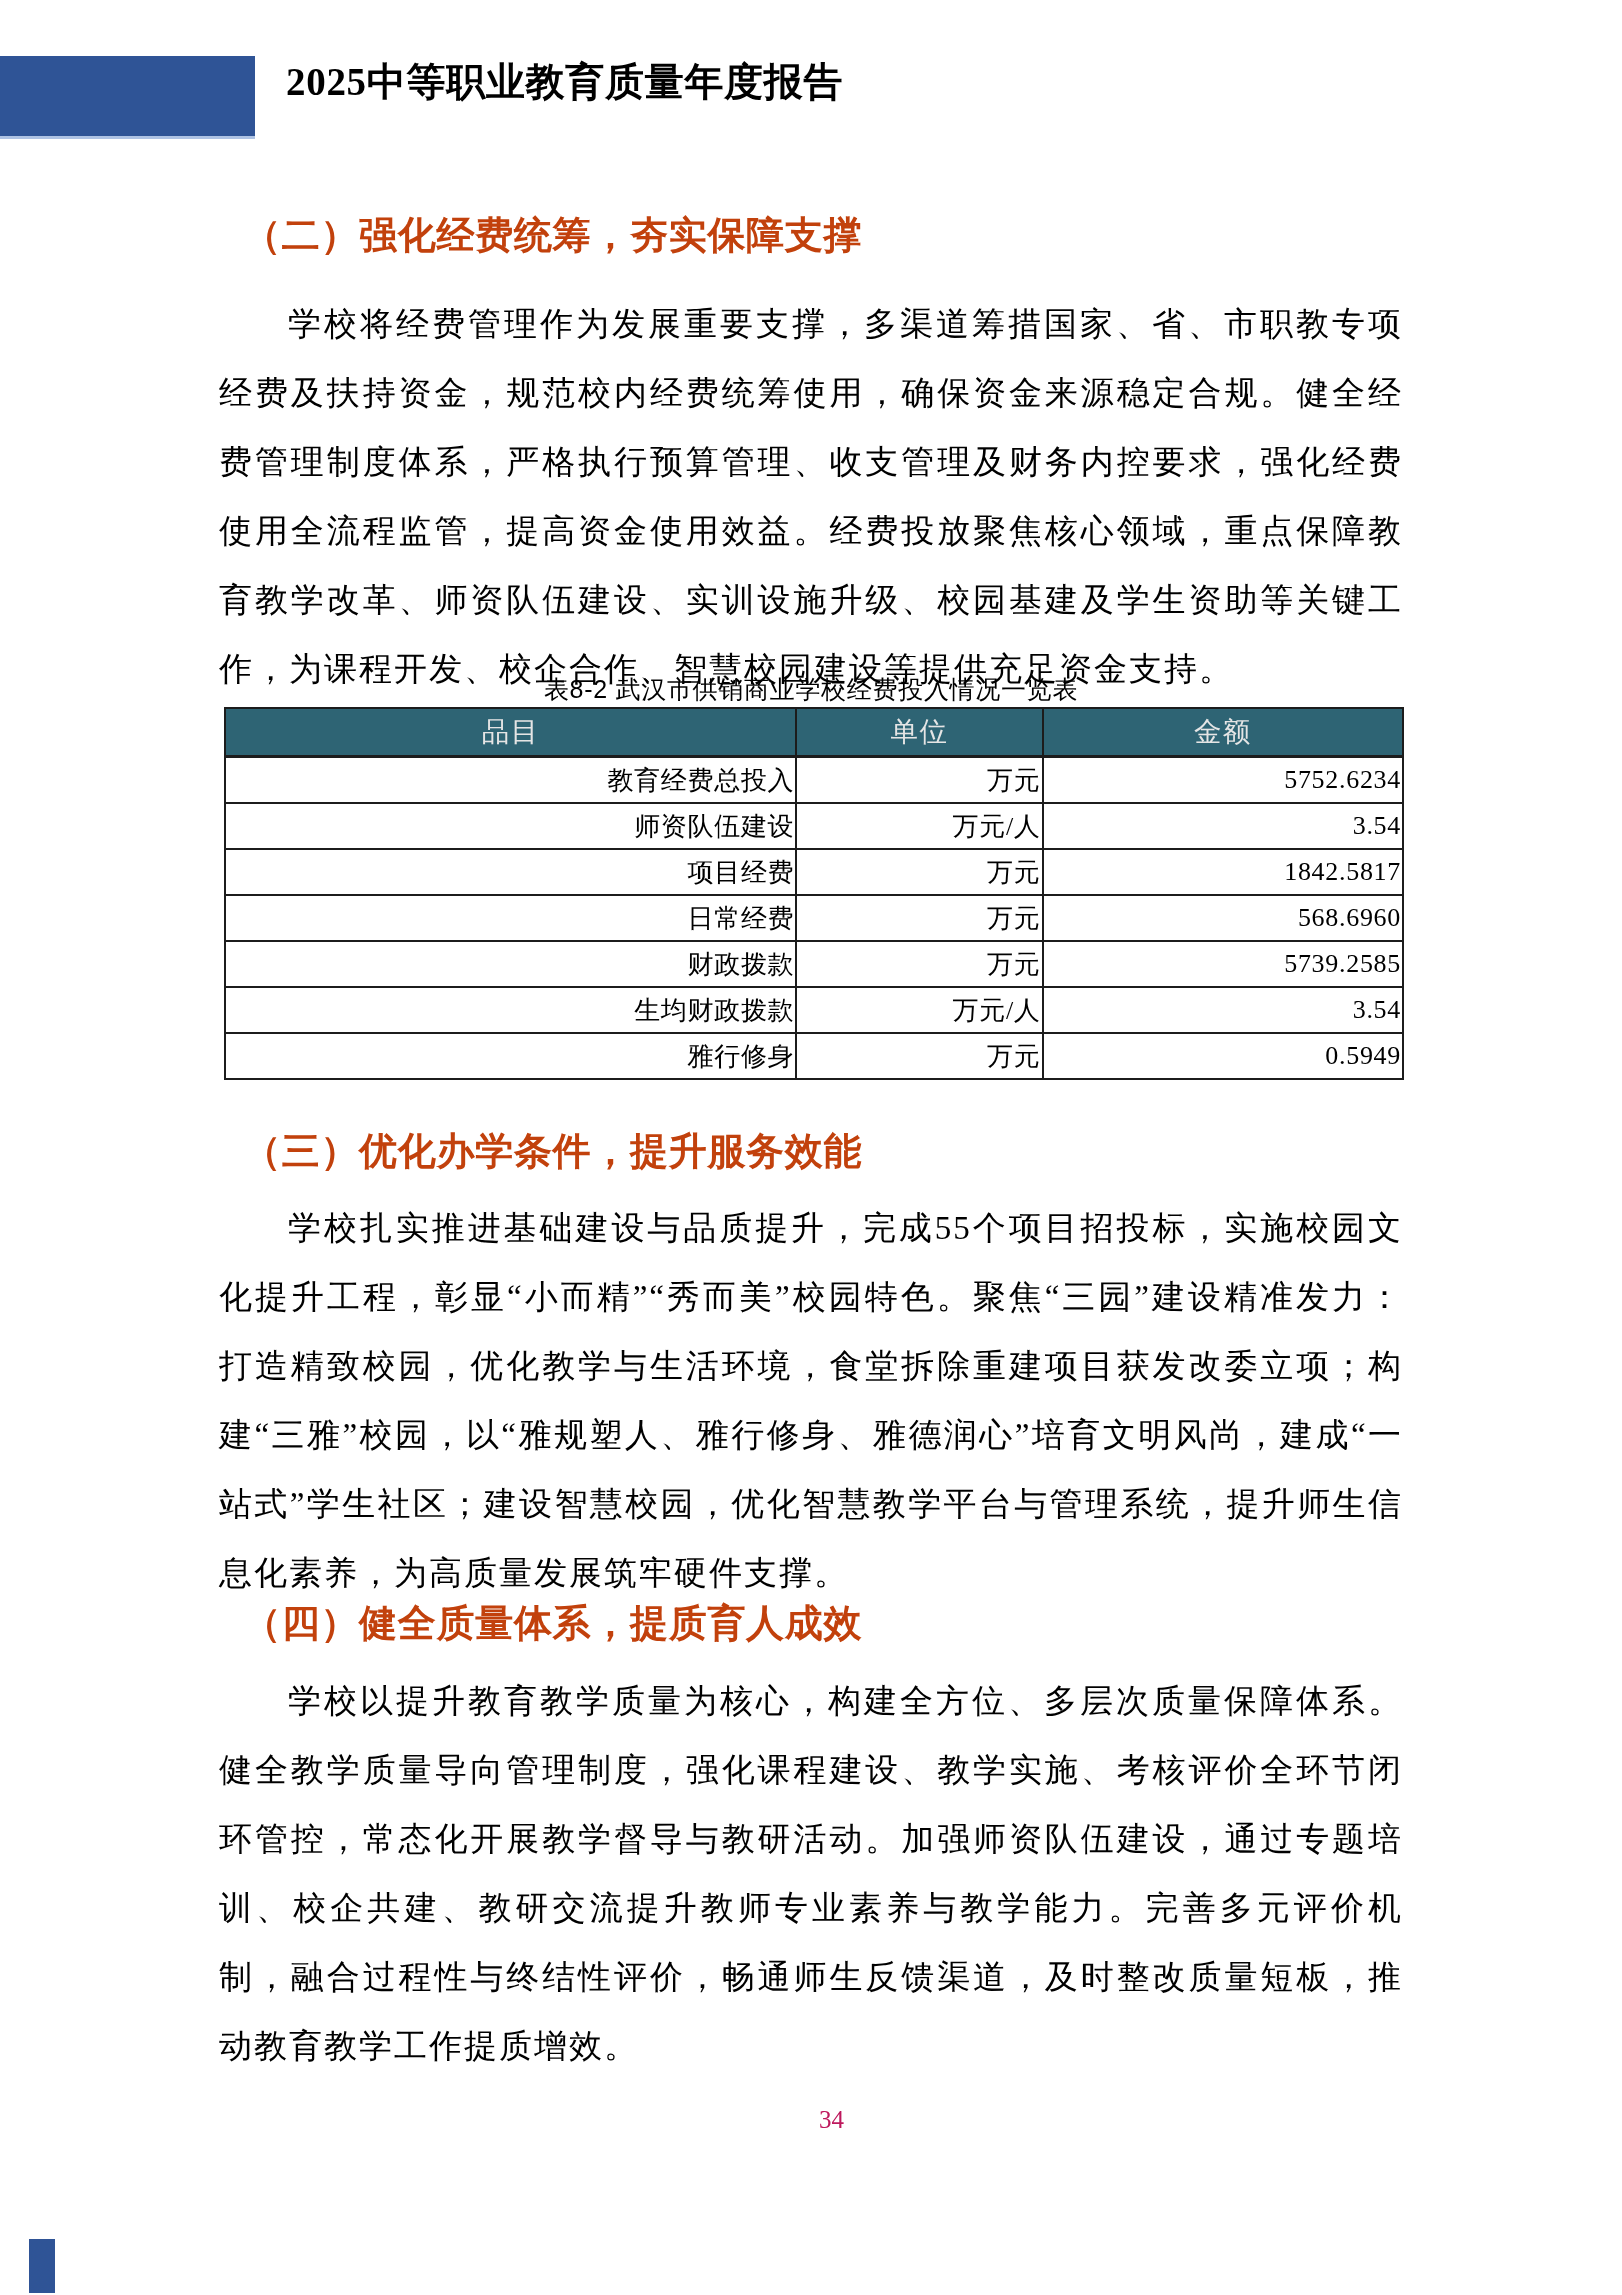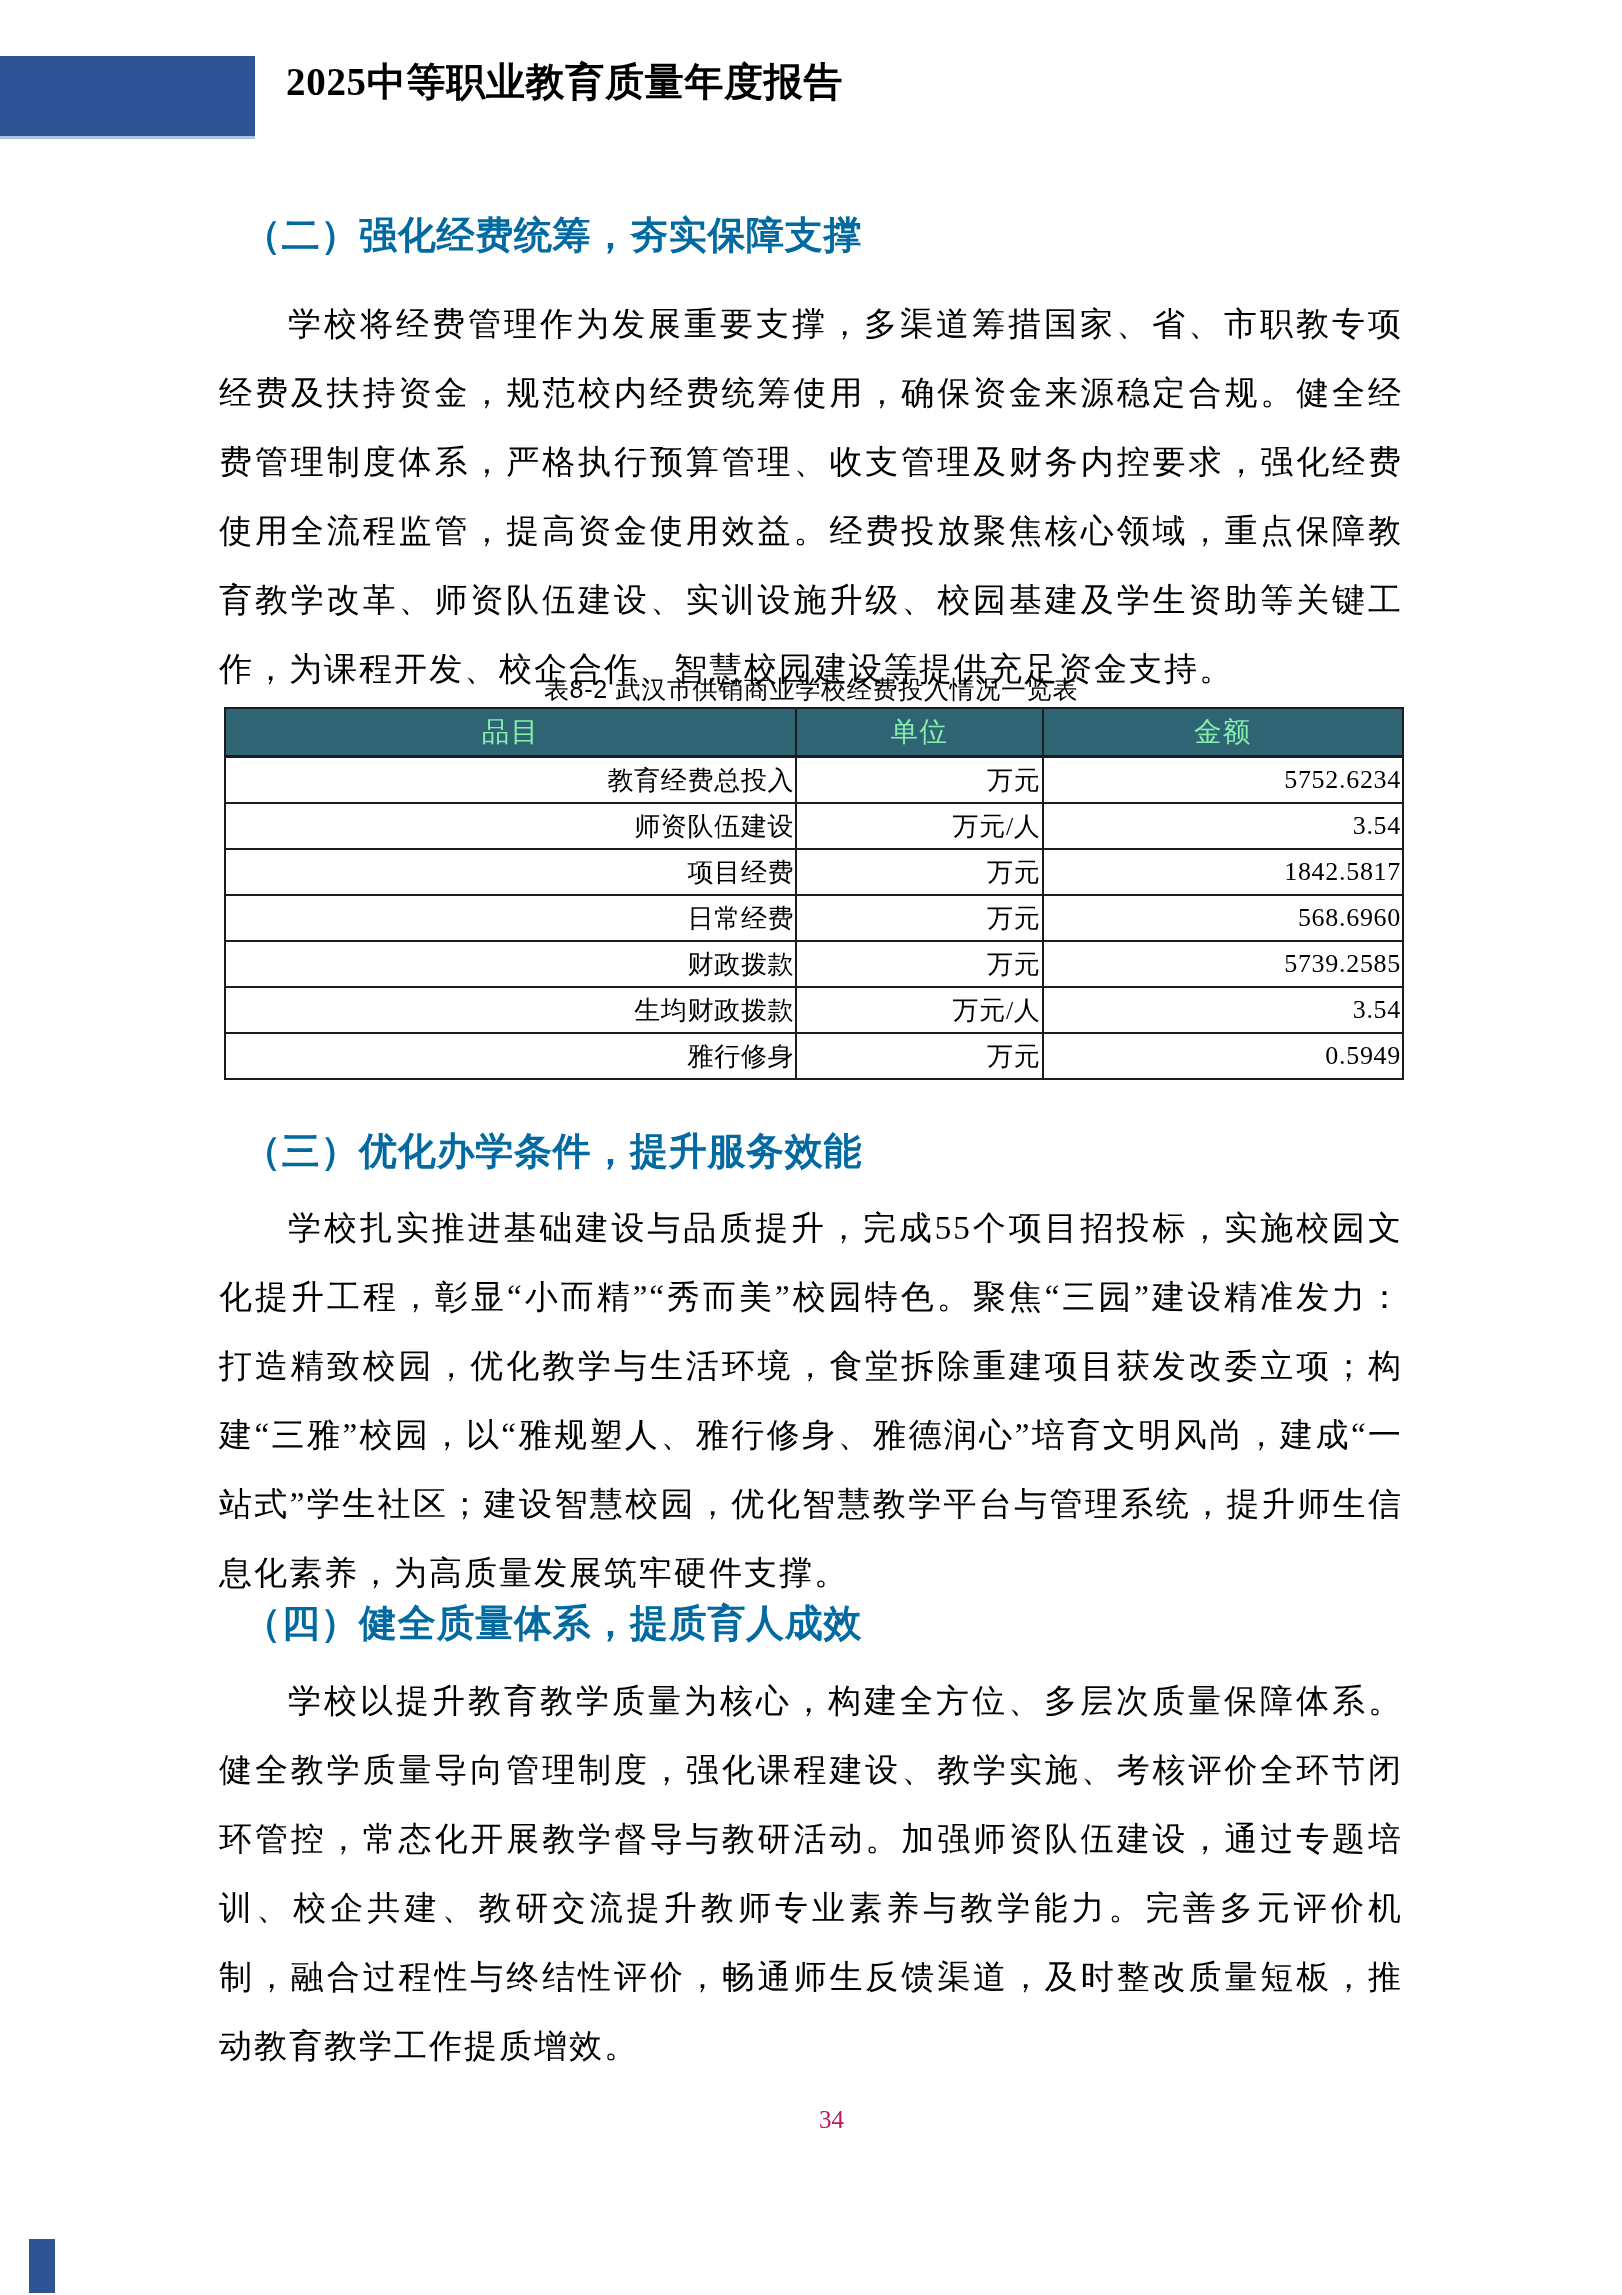--- a/index.html
+++ b/index.html
@@ -14,21 +14,21 @@
   .bar-bl{left:29px;top:2239px;width:26px;height:54px;}
   .doc-title{
     position:absolute;left:286px;top:62px;line-height:1.05;
     font-family:"Liberation Serif","DejaVu Serif",serif;
     font-weight:700;font-size:39px;letter-spacing:0.7px;white-space:nowrap;
   }
   
   .sec-h{
     position:absolute;left:243px;margin:0;white-space:nowrap;
     font-family:"Liberation Sans","DejaVu Sans",sans-serif;
-    font-weight:700;font-size:38px;line-height:1.05;letter-spacing:0.7px;color:#0369a1;
+    font-weight:700;font-size:38px;line-height:1.05;letter-spacing:0.7px;color:#c2410c;
   }
   .h-1{top:216px;}
   .h-2{top:1132px;}
   .h-3{top:1604px;}
   
   .para{
     position:absolute;left:219px;width:1184px;margin:0;
     font-size:33px;line-height:69px;letter-spacing:2px;
     text-align:justify;text-align-last:left;text-indent:69px;
     font-family:"Liberation Serif","DejaVu Serif",serif;
@@ -44,21 +44,21 @@
   }
   .fund-table{
     position:absolute;left:224px;top:707px;width:1180px;
     border-collapse:collapse;table-layout:fixed;
     font-family:"Liberation Serif","DejaVu Serif",serif;
   }
   .fund-table col.c1{width:48.5%;}
   .fund-table col.c2{width:20.9%;}
   .fund-table col.c3{width:30.6%;}
   .fund-table th{
-    background:#2E6474;color:#86efac;font-weight:400;
+    background:#2E6474;color:#e5e5e5;font-weight:400;
     height:44px;font-size:27.5px;letter-spacing:1.3px;
     border:2px solid #1c1c1c;border-bottom:3.3px solid #1c1c1c;
   }
   .fund-table td{
     height:42px;text-align:right;vertical-align:middle;
     font-size:26px;letter-spacing:0.7px;
     border-left:2px solid #1c1c1c;border-right:2px solid #1c1c1c;
     border-top:2px solid #1c1c1c;border-bottom:2px solid #1c1c1c;
   }
   .fund-table{border:2px solid #1c1c1c;}

